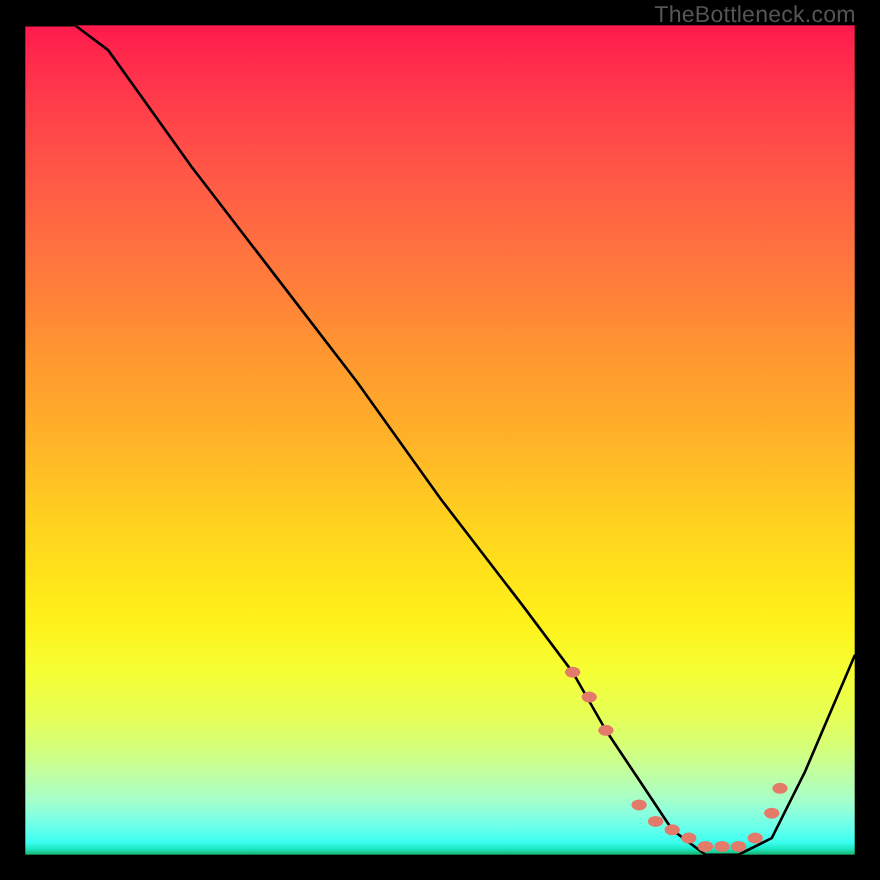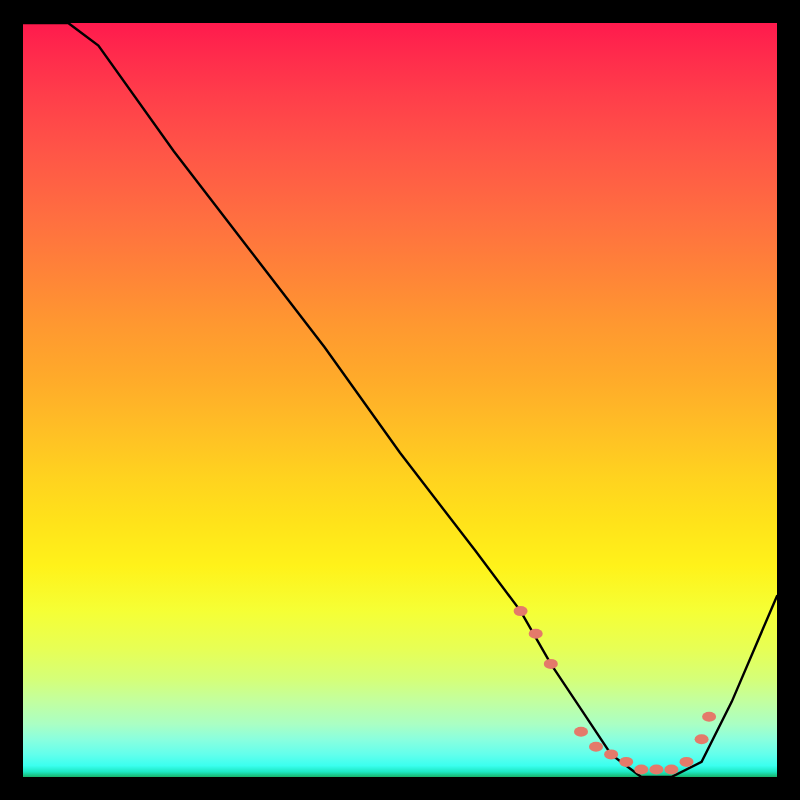--- a/index.html
+++ b/index.html
@@ -87,13 +87,14 @@
         <ellipse cx="603.2" cy="738.9" rx="7" ry="5" fill="#e47a6a"></ellipse>
         <ellipse cx="618.3" cy="746.5" rx="7" ry="5" fill="#e47a6a"></ellipse>
         <ellipse cx="633.4" cy="746.5" rx="7" ry="5" fill="#e47a6a"></ellipse>
         <ellipse cx="648.4" cy="746.5" rx="7" ry="5" fill="#e47a6a"></ellipse>
         <ellipse cx="663.5" cy="738.9" rx="7" ry="5" fill="#e47a6a"></ellipse>
         <ellipse cx="678.6" cy="716.3" rx="7" ry="5" fill="#e47a6a"></ellipse>
         <ellipse cx="686.1" cy="693.7" rx="7" ry="5" fill="#e47a6a"></ellipse>
       </g>
   </svg>
 
+  <div class="watermark">TheBottleneck.com</div>
 </div>
 
 </body></html>

